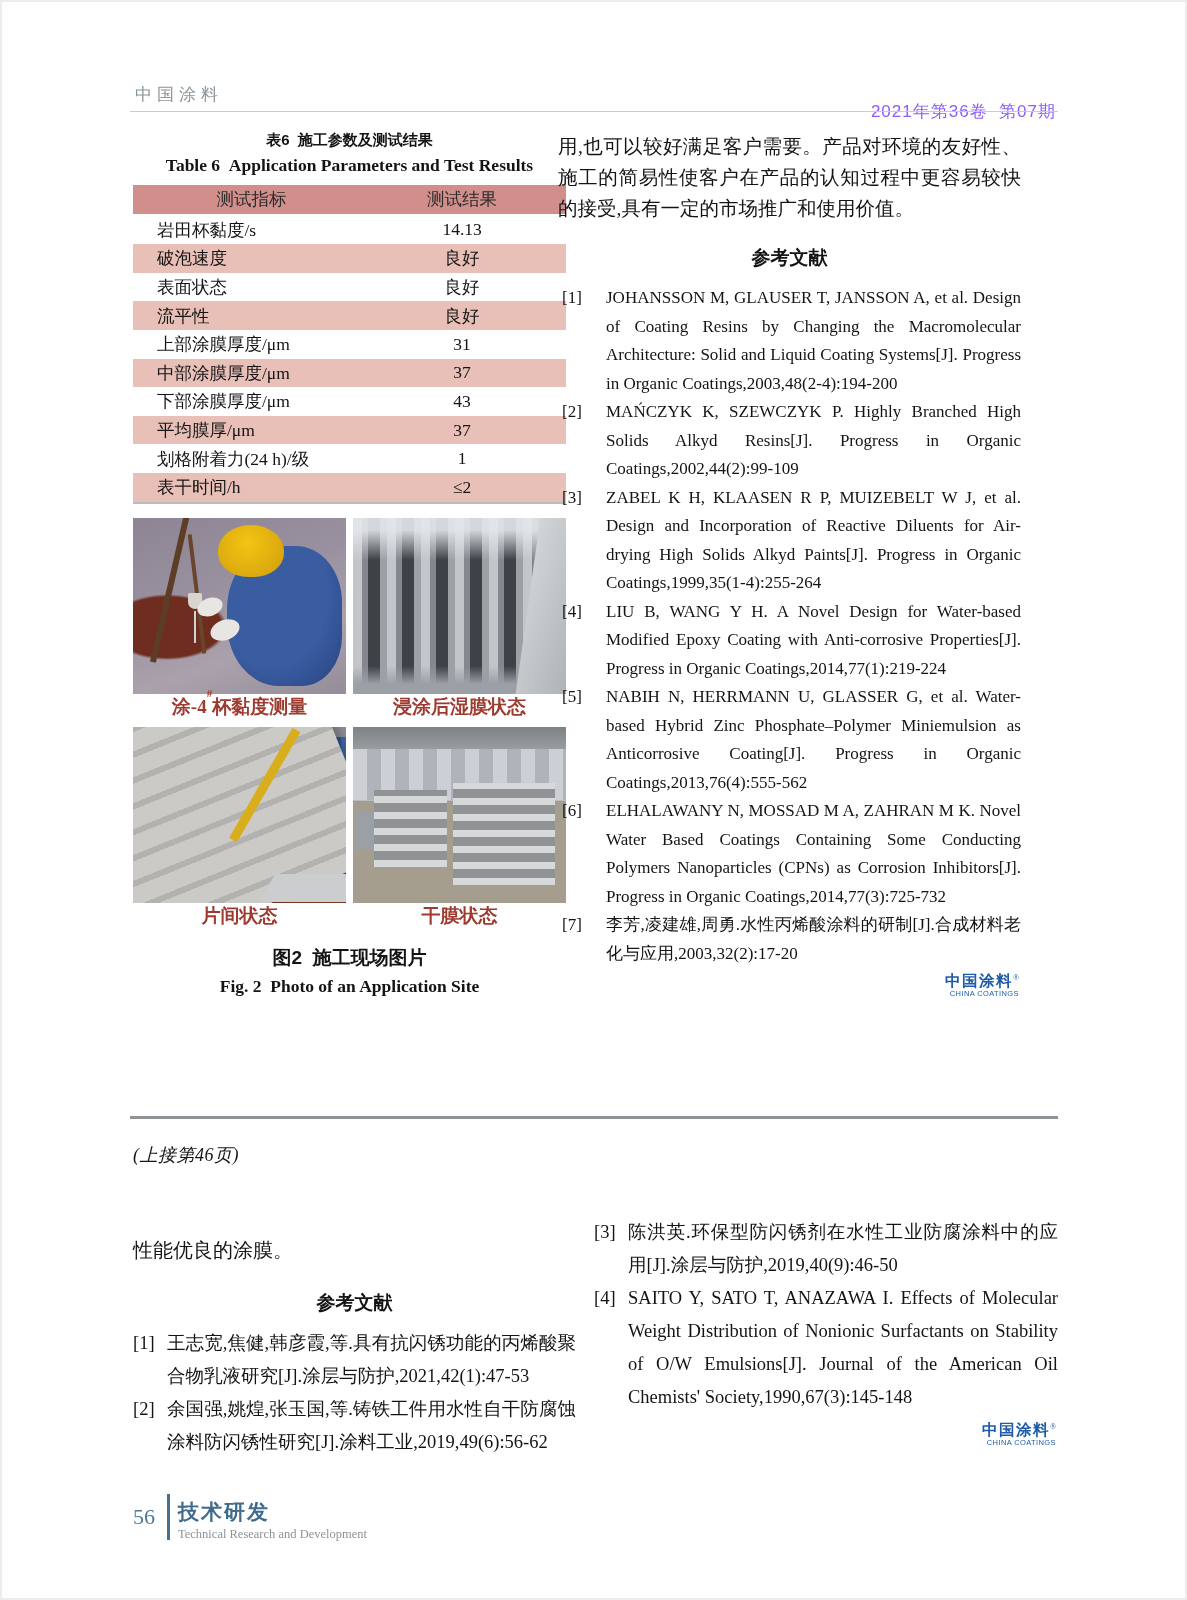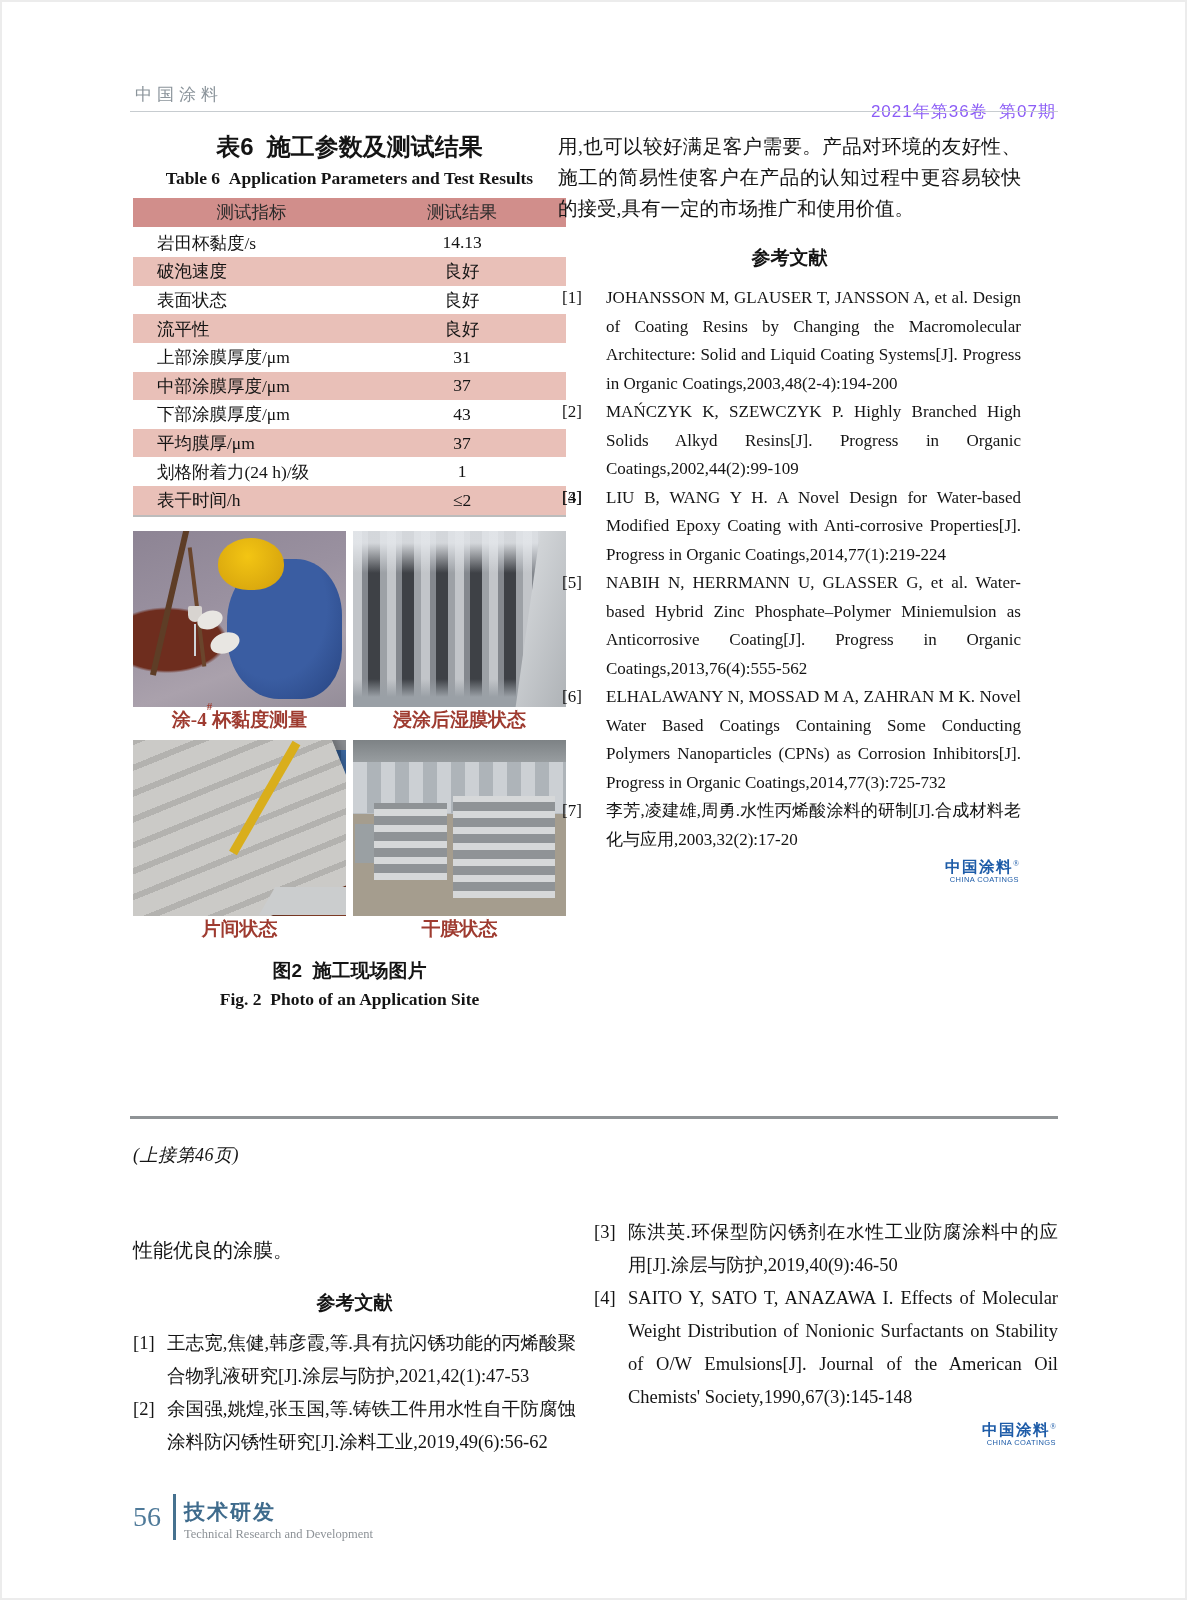--- a/index.html
+++ b/index.html
@@ -11,21 +11,21 @@
   
   .journal-name { position:absolute; left:135px; top:83px; font-size:17px; color:#8b949b;
     letter-spacing:5px; font-family:"Liberation Sans","DejaVu Sans",sans-serif; }
   .issue-info { position:absolute; right:131px; top:100px; font-size:17px; color:#8b5cf6;
     letter-spacing:1px; font-family:"Liberation Sans","DejaVu Sans",sans-serif; }
   .header-rule { position:absolute; left:130px; top:111px; width:928px; height:1px; background:#c7ccd0; }
 
   
   .col-left { position:absolute; left:133px; top:131px; width:433px; }
   .tbl-title-cn { font-family:"Liberation Sans","DejaVu Sans",sans-serif; font-weight:700;
-    font-size:24px; text-align:center; }
+    font-size:15px; text-align:center; }
   .tbl-title-en { font-weight:700; font-size:17.5px; text-align:center; margin-top:5px; }
   .data-table { margin-top:9px; font-size:17.5px; border-bottom:2px solid #bcbcbc; }
   .trow { display:flex; align-items:center; height:28.6px; }
   .trow .c1 { box-sizing:border-box; flex:0 0 52%; padding-left:24px; }
   .trow .c2 { flex:1; text-align:center; }
   .thead { background:#d18e8b; border-bottom:2px solid #ffffff; color:#2a2a2a; }
   .thead .c1 { padding-left:12px; text-align:center; }
   .trow.alt { background:#e9c0b8; }
 
   .photo-grid { margin-top:14px; display:grid; grid-template-columns:1fr 1fr; column-gap:7px; }
@@ -113,21 +113,21 @@
     font-family:"Liberation Sans","DejaVu Sans",sans-serif; }
   .cnref { position:relative; box-sizing:border-box; padding-left:34px; font-size:18.5px;
     line-height:33px; text-align:justify; }
   .cnref .num { position:absolute; left:0; }
   .col-bl .cnref.first { margin-top:11px; }
   .col-br { position:absolute; left:594px; top:1216px; width:464px; }
   .col-br .logo { margin-top:7px; }
 
   
   .footer { position:absolute; left:133px; top:1491px; display:flex; align-items:center; }
-  .page-num { color:#4f7a99; font-size:28px; }
+  .page-num { color:#4f7a99; font-size:22px; }
   .footer-bar { width:3px; height:46px; background:#46718f; margin-left:12px; margin-right:8px; }
   .footer-cn { color:#3f6b8c; font-weight:700; font-size:21px; letter-spacing:2px;
     font-family:"Liberation Sans","DejaVu Sans",sans-serif;margin-top:7px; }
   .footer-en { color:#8d9297; font-size:12.5px; margin-top:1px; }
 </style>
 </head>
 <body>
 
 <div class="page">
 
@@ -234,20 +234,21 @@
     <div class="ref">
       <span class="num">[1]</span>
       <span>JOHANSSON M, GLAUSER T, JANSSON A, et al. Design of Coating Resins by Changing the Macromolecular Architecture: Solid and Liquid Coating Systems[J]. Progress in Organic Coatings,2003,48(2-4):194-200</span>
     </div>
     <div class="ref">
       <span class="num">[2]</span>
       <span>MAŃCZYK K, SZEWCZYK P. Highly Branched High Solids Alkyd Resins[J]. Progress in Organic Coatings,2002,44(2):99-109</span>
     </div>
     <div class="ref">
       <span class="num">[3]</span>
+      <span>ZABEL K H, KLAASEN R P, MUIZEBELT W J, et al. Design and Incorporation of Reactive Diluents for Air-drying High Solids Alkyd Paints[J]. Progress in Organic Coatings,1999,35(1-4):255-264</span>
     </div>
     <div class="ref">
       <span class="num">[4]</span>
       <span>LIU B, WANG Y H. A Novel Design for Water-based Modified Epoxy Coating with Anti-corrosive Properties[J]. Progress in Organic Coatings,2014,77(1):219-224</span>
     </div>
     <div class="ref">
       <span class="num">[5]</span>
       <span>NABIH N, HERRMANN U, GLASSER G, et al. Water-based Hybrid Zinc Phosphate–Polymer Miniemulsion as Anticorrosive Coating[J]. Progress in Organic Coatings,2013,76(4):555-562</span>
     </div>
     <div class="ref">

